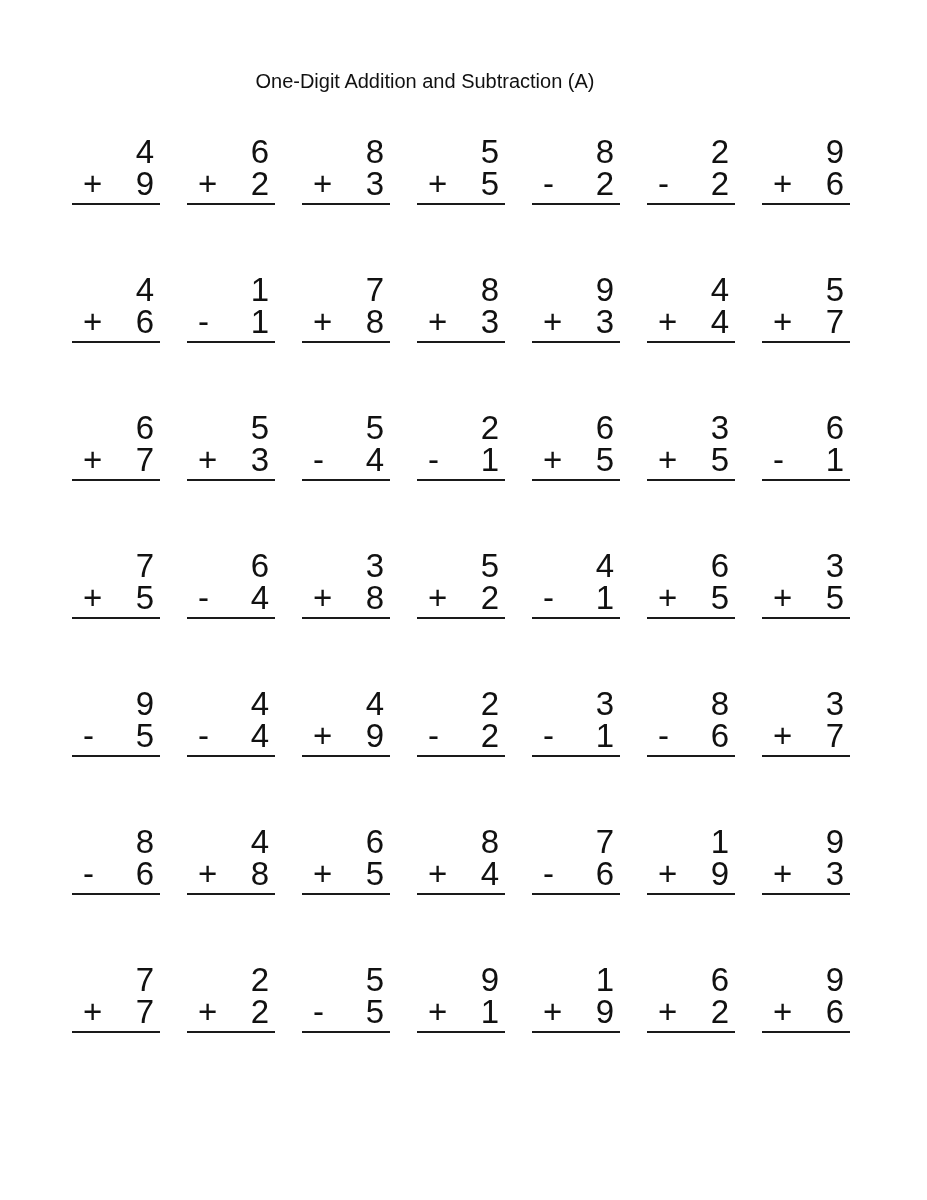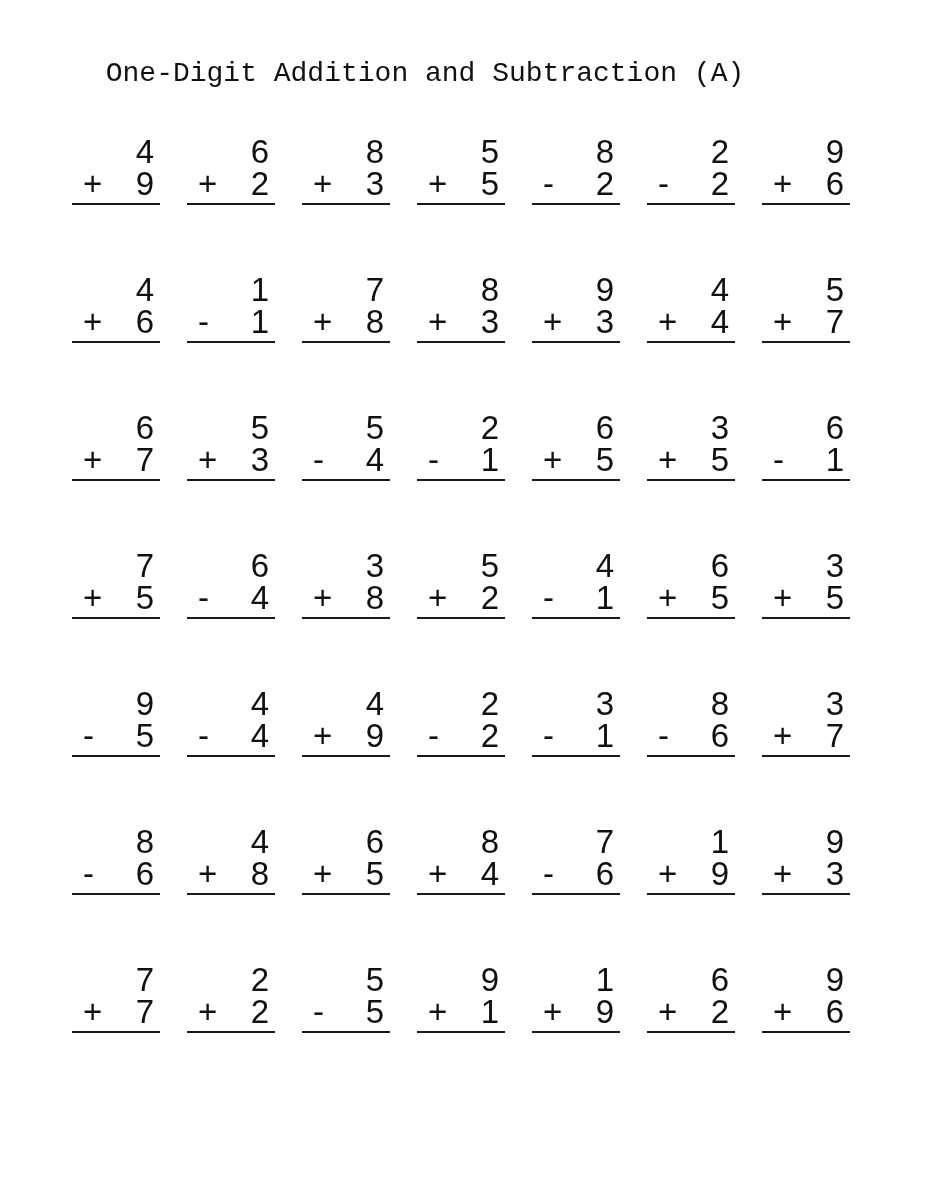--- a/index.html
+++ b/index.html
@@ -14,26 +14,25 @@
     background: #ffffff;
     font-family: "Liberation Sans", sans-serif;
     color: #111111;
     overflow: hidden;
   }
   .title {
     position: absolute;
     top: 58px;
     left: 0;
     right: 77px; 
-    margin: 0;
+    margin: 12px;
     text-align: center;
-    font-size: 28px;
+    font-size: 20px;
     font-weight: 400;
     color: #111111;
-    font-family: Liberation Mono, monospace;
   }
   .grid {
     position: absolute;
     left: 72px;
     top: 136px;
     display: grid;
     grid-template-columns: repeat(7, 88px);
     column-gap: 27px;
     row-gap: 69px;
   }

